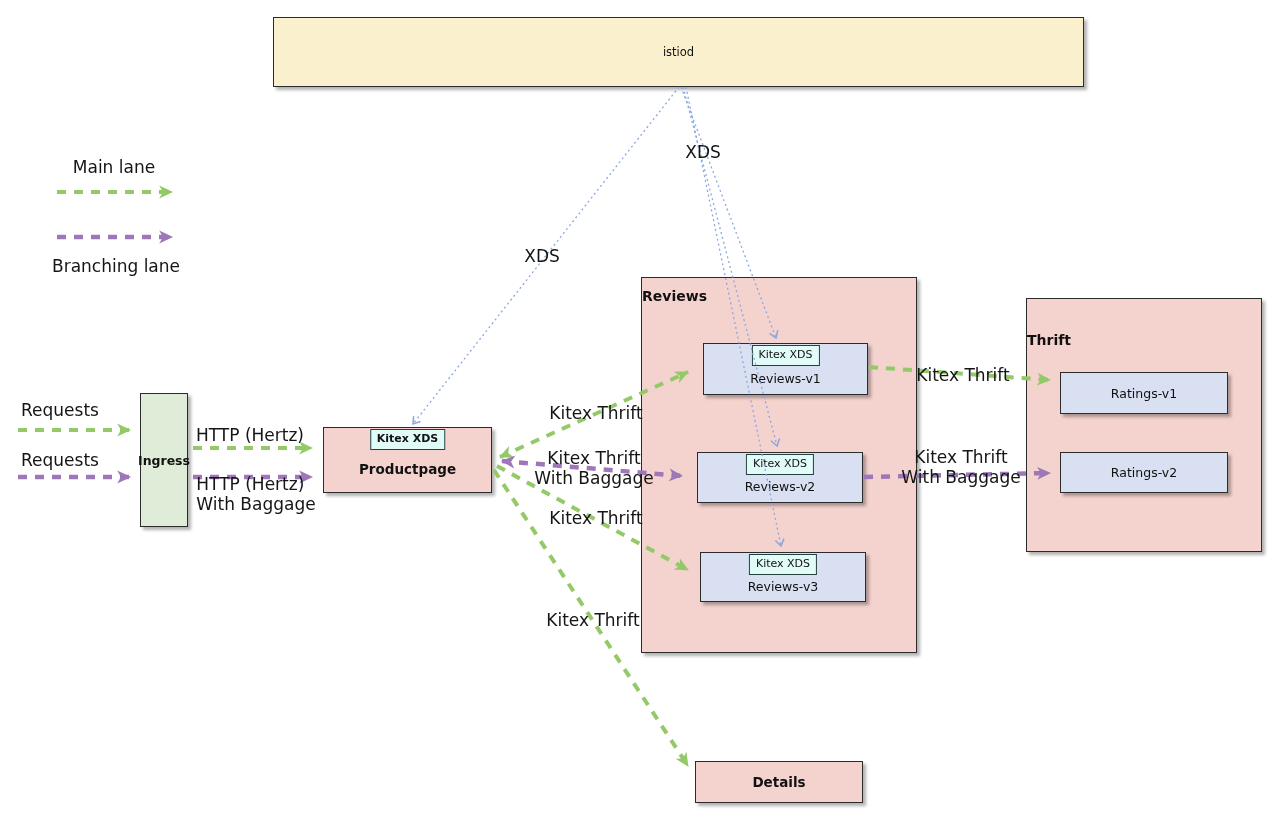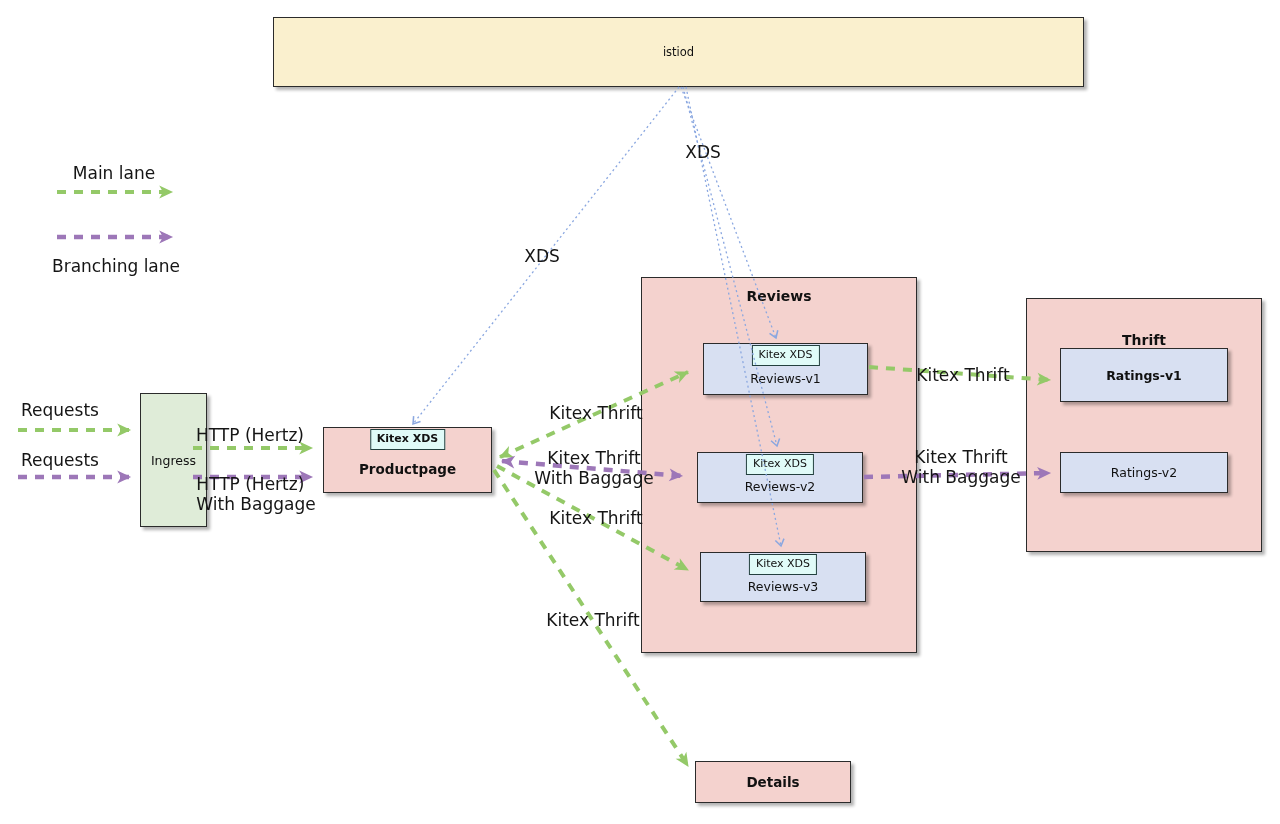--- a/index.html
+++ b/index.html
@@ -14,21 +14,21 @@
   .group { z-index:1; }
   .node { z-index:2; display:flex; align-items:center; justify-content:center; color:#111; }
 
   .istiod   { background:var(--istiod-fill); font-size:11.5px; }
   .ingress  { background:var(--ingress-fill); font-size:12.5px; }
   .pinknode { background:var(--group-fill); font-weight:bold; font-size:13.5px; }
   .service  { background:var(--service-fill); font-size:12.5px; padding-top:18px; }
   .plainservice { background:var(--service-fill); font-size:12.5px; }
 
   .group { background:var(--group-fill); }
-  .group-title { position:absolute; left:0; right:0; text-align:center; font-weight:bold; font-size:14px; color:#111; }
+  .group-title { position:absolute; left:0; right:0; text-align:left; font-weight:bold; font-size:14px; color:#111; }
 
   .badge {
     position:absolute; top:1px; left:50%; transform:translateX(-50%);
     background:var(--badge-fill); border:1.2px solid #23403f;
     font-size:11px; line-height:1.5; padding:1px 6px; white-space:nowrap; color:#111;text-align:center;
   }
 
   .edges { position:absolute; left:0; top:0; z-index:5; pointer-events:none; }
   .edge.g { stroke:var(--main-lane); stroke-width:4; fill:none; stroke-dasharray:9 8; }
   .edge.p { stroke:var(--branching-lane); stroke-width:4.5; fill:none; stroke-dasharray:9 8; }
@@ -51,21 +51,21 @@
     <div class="group-title" style="top:10px;">Reviews</div>
   </div>
   <div class="group" style="left:1026px; top:298px; width:236px; height:254px;">
     <div class="group-title" style="top:33px;">Thrift</div>
   </div>
 
   <div class="node istiod" style="left:273px; top:17px; width:811px; height:70px;">
     <span>istiod</span>
   </div>
 
-  <div class="node ingress" style="left:140px; top:393px; width:67px; height:134px;">
+  <div class="node ingress" style="left:140px; top:393px; width:48px; height:134px;font-weight:bold;">
     <span>Ingress</span>
   </div>
 
   <div class="node pinknode service" style="left:323px; top:427px; width:169px; height:66px; font-weight:bold; font-size:13.5px; background:var(--group-fill);">
     <div class="badge">Kitex XDS</div>
     <span>Productpage</span>
   </div>
 
   <div class="node service" style="left:703px; top:343px; width:165px; height:52px;">
     <div class="badge">Kitex XDS</div>
@@ -75,29 +75,29 @@
   <div class="node service" style="left:697px; top:452px; width:166px; height:51px;">
     <div class="badge">Kitex XDS</div>
     <span>Reviews-v2</span>
   </div>
 
   <div class="node service" style="left:700px; top:552px; width:166px; height:50px;">
     <div class="badge">Kitex XDS</div>
     <span>Reviews-v3</span>
   </div>
 
-  <div class="node plainservice" style="left:1060px; top:348px; width:168px; height:54px;font-weight:bold;">
+  <div class="node plainservice" style="left:1060px; top:372px; width:168px; height:42px;">
     <span>Ratings-v1</span>
   </div>
 
   <div class="node plainservice" style="left:1060px; top:452px; width:168px; height:41px;text-align:right;">
     <span>Ratings-v2</span>
   </div>
 
-  <div class="node pinknode" style="left:695px; top:761px; width:156px; height:42px;">
+  <div class="node pinknode" style="left:695px; top:761px; width:168px; height:42px;">
     <span>Details</span>
   </div>
 
   <svg class="edges" width="1280" height="824" viewBox="0 0 1280 824">
     <defs>
       <marker id="am-g" viewBox="0 0 15 14" markerWidth="16" markerHeight="15" refX="13" refY="7" orient="auto-start-reverse" markerUnits="userSpaceOnUse">
         <path class="mg" d="M1,1 L14,7 L1,13 L4.5,7 Z"></path>
       </marker>
       <marker id="am-p" viewBox="0 0 15 14" markerWidth="16" markerHeight="15" refX="13" refY="7" orient="auto-start-reverse" markerUnits="userSpaceOnUse">
         <path class="mp" d="M1,1 L14,7 L1,13 L4.5,7 Z"></path>
@@ -123,21 +123,21 @@
 
     <path class="edge g" d="M869,367 L1050,380" marker-end="url(#am-g)"></path>
     <path class="edge p" d="M864,477 L1050,473" marker-end="url(#am-p)"></path>
 
     <path class="edge b" d="M679,87 L413,424" marker-end="url(#am-b)"></path>
     <path class="edge b" d="M681,87 L776,338" marker-end="url(#am-b)"></path>
     <path class="edge b" d="M683,87 L777,446" marker-end="url(#am-b)"></path>
     <path class="edge b" d="M686,87 L781,546" marker-end="url(#am-b)"></path>
   </svg>
 
-  <div class="lbl" style="left:114px; top:174px;">Main lane</div>
+  <div class="lbl" style="left:114px; top:168px;">Main lane</div>
   <div class="lbl" style="left:116px; top:227px;margin-top:40px;">Branching lane</div>
 
   <div class="lbl" style="left:60px; top:411px;">Requests</div>
   <div class="lbl" style="left:60px; top:461px;">Requests</div>
 
   <div class="lbl" style="left:250px; top:436px;">HTTP (Hertz)</div>
   <div class="lbl" style="left:256px; top:495px; text-align:left;">HTTP (Hertz)
 With Baggage</div>
 
   <div class="lbl" style="left:542px; top:257px;">XDS</div>

